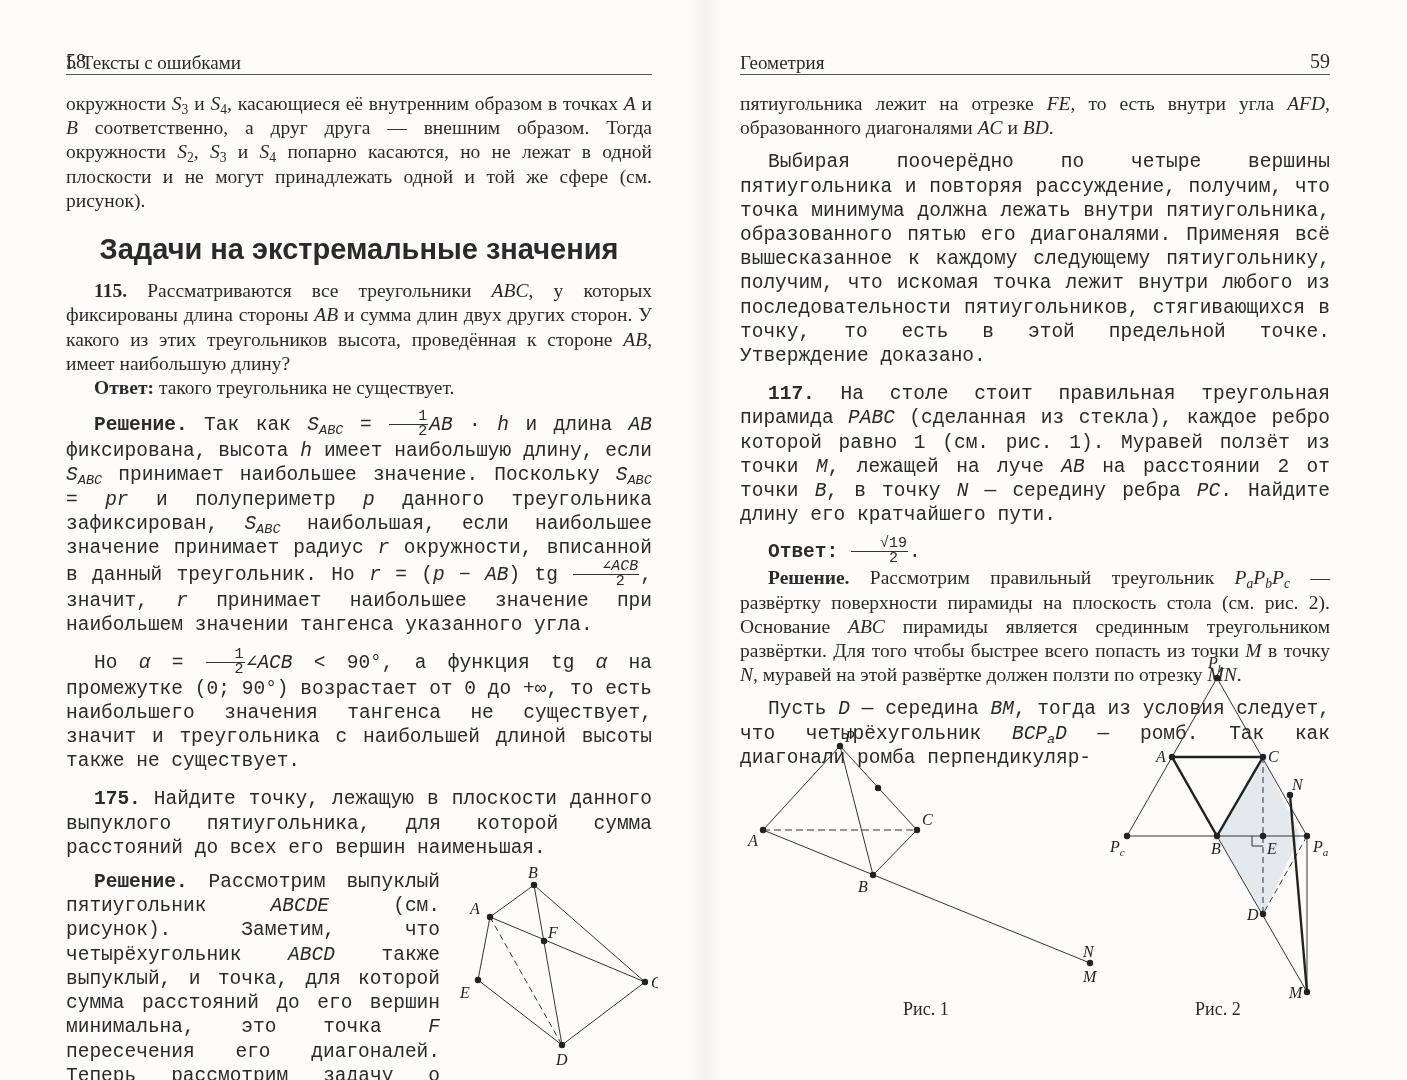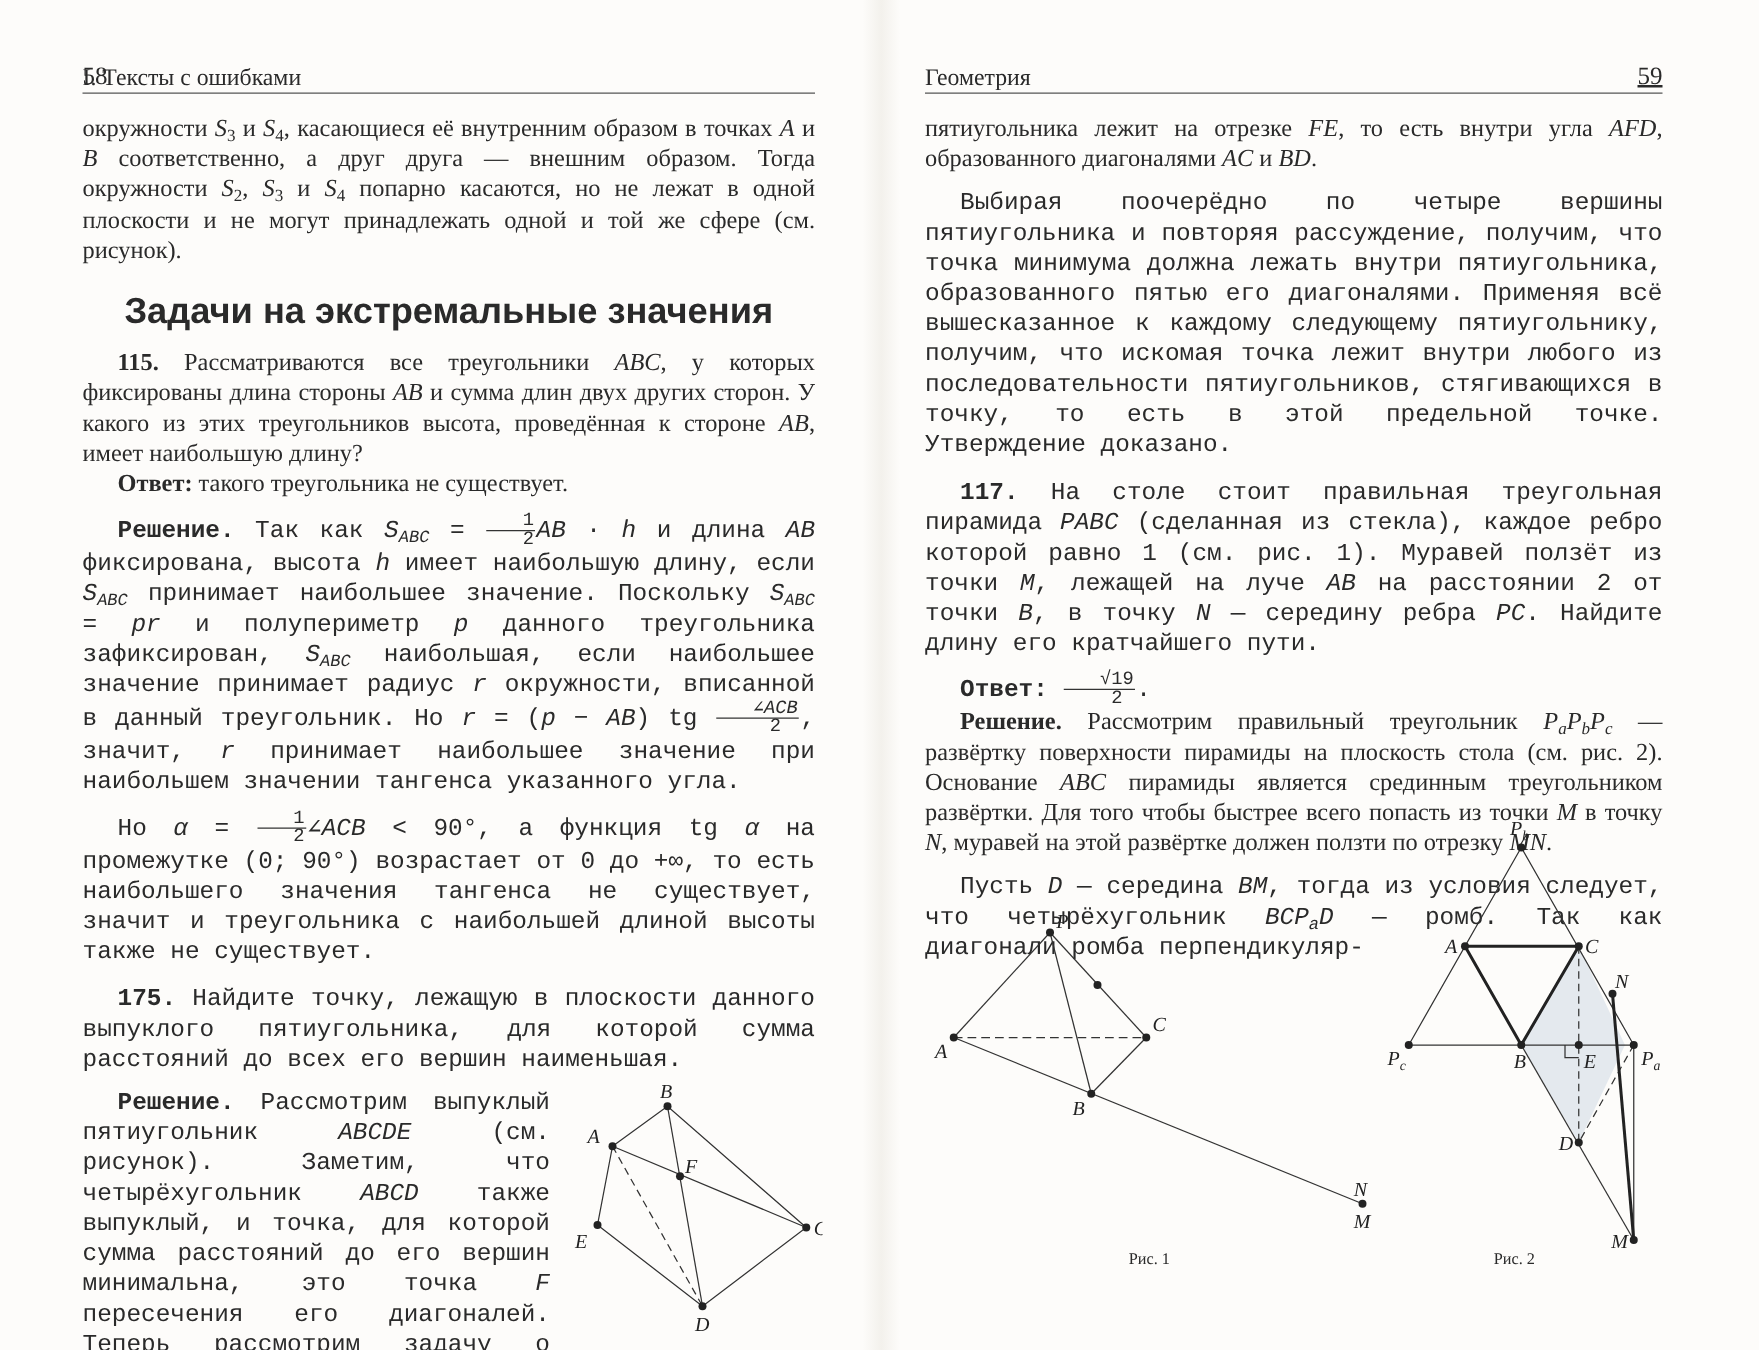--- a/index.html
+++ b/index.html
@@ -19,21 +19,21 @@
   }
   .header {
     position:absolute; top:48px; height:26px;
     font-size:19px; line-height:26px;
     border-bottom:1.5px solid #555;
   }
   .page.left .header { left:66px; width:586px; }
   .page.right .header { left:35px; width:590px; }
   .header .pno { position:absolute; top:0; font-size:20px; }
   .page.left .header .pno { left:0; }
-  .page.right .header .pno { right:0;text-decoration:underline; }
+  .page.right .header .pno { right:0; }
   .header .rt { position:absolute; left:0; right:0; text-align:left; top:2px; }
   .body {
     position:absolute; font-size:19.5px; line-height:24.2px;
     text-align:justify;
   }
   .page.left .body { left:66px; width:586px; top:92px; }
   .page.right .body { left:35px; width:590px; top:92px; }
   p { margin:0; }
   .ind { text-indent:28px; }
   .gap { margin-top:10px;font-family:Liberation Mono, monospace; }
@@ -42,21 +42,21 @@
     font-weight:bold; font-size:29px; margin:24px 0 18px 0;
   }
   b { font-weight:bold; }
   i { font-style:italic; }
   sub { font-size:70%; vertical-align:-4px; line-height:0; }
   .frac { display:inline-block; vertical-align:middle; text-align:center; font-size:15px; line-height:14px; margin:0 1px; }
   .frac .n { display:block; border-bottom:1px solid #333; padding:0 1px; }
   .frac .d { display:block; }
   .wrapfig { float:right; width:210px; height:210px; margin:0 -6px 0 8px; }
   .fig { position:absolute; }
-  .caption { position:absolute; font-size:13px; }
+  .caption { position:absolute; font-size:18px; }
   svg text { font-family:"Liberation Serif","DejaVu Serif",serif; font-style:italic; font-size:16px; fill:#222; }
 </style>
 </head>
 <body>
 
 <div class="gutter"></div>
 
 <div class="page left">
   <div class="header">
     <span class="pno">58</span>

